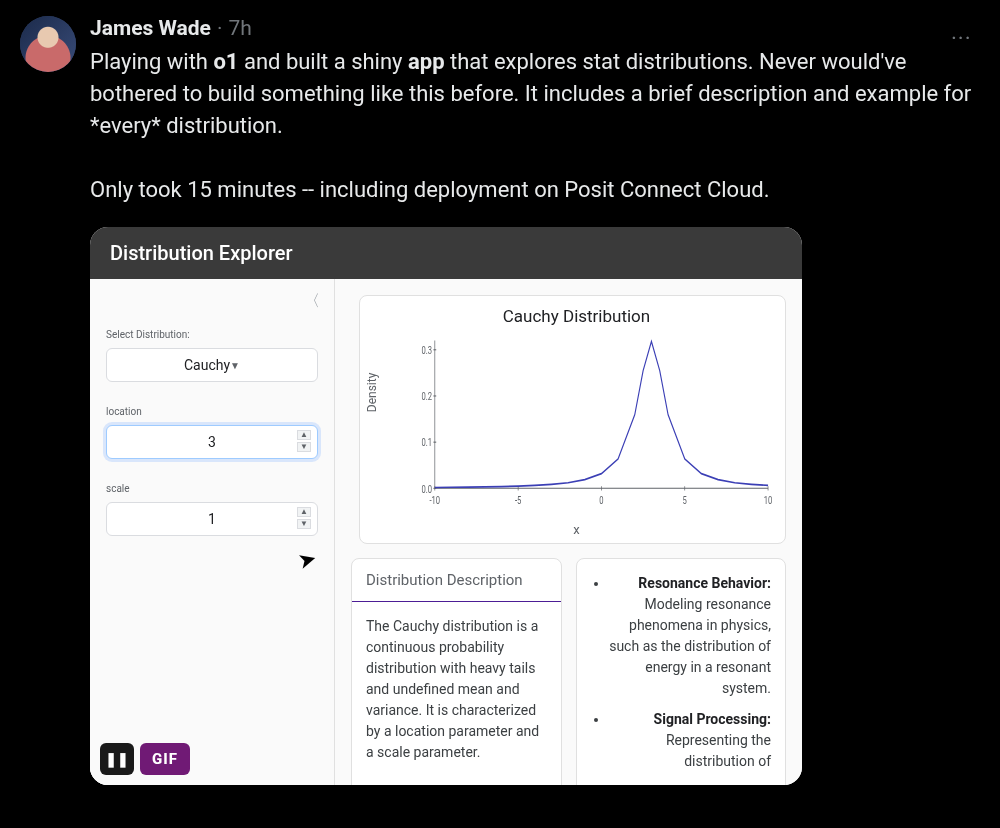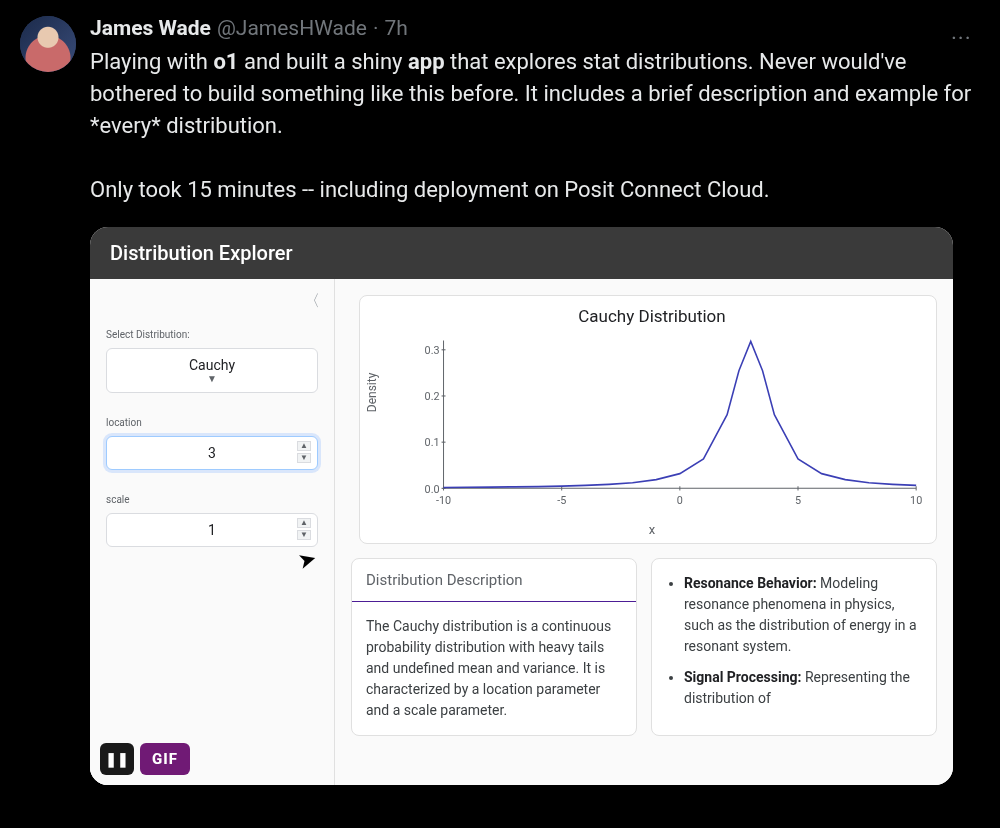--- a/index.html
+++ b/index.html
@@ -51,21 +51,21 @@
     color:#e7e9ea;
   }
   .tweet-text b { font-weight:700; }
 
   .media-card {
     margin: 22px 0 0 0;
     border-radius: 18px;
     overflow: hidden;
     background:#fff;
     color:#333;
-    width: 863px;
+    width: 712px;
   }
   .app-header {
     background:#3a3a3a;
     color:#fff;
     padding: 14px 20px;
     font-size: 20px;
     font-weight:500;
   }
   .app-body {
     display:flex;
@@ -93,21 +93,20 @@
     width:100%;
     background:#fff;
     border:1px solid #dadce0;
     border-radius:6px;
     padding:8px 10px;
     font-size:14px;
     color:#202124;
     display:flex;
     align-items:center;
     justify-content:center;
-    flex-direction:column;
   }
   .select-caret { color:#5f6368; font-size:10px; }
   .num-input { position:relative; }
   .num-input.focused {
     border:1px solid #9ecbff;
     box-shadow:0 0 0 3px rgba(120,170,255,.25);
   }
   .stepper {
     position:absolute; right:6px; top:4px;
     display:flex; flex-direction:column;
@@ -169,34 +168,33 @@
     overflow:hidden;
   }
   .info-card-header {
     padding:12px 14px; font-size:15px; color:#5f6368;
     border-bottom:1px solid #4c1d95;
   }
   .info-card-body {
     padding:14px; font-size:14px; color:#3c4043; line-height:1.5;
   }
   .info-card-body ul { padding-left:18px; }
-  .info-card-body li { margin-bottom:10px; }
+  .info-card-body li { margin-bottom:10px;text-align:right; }
   .info-card-body li b { color:#202124; }
 </style>
 </head>
 <body>
 
 <div class="tweet">
   <div class="avatar">
       <div class="avatar-inner"></div>
     </div>
   <div class="tweet-body">
     <div class="tweet-header">
       <span class="author-name">James Wade</span>
-      <span class="author-handle">@JamesHWade</span>
       <span class="dot">·</span>
       <span class="time">7h</span>
     </div>
     <div class="tweet-text">
       <span>Playing with </span><b>o1</b><span> and built a shiny </span><b>app</b><span> that explores stat distributions. Never would've bothered to build something like this before. It includes a brief description and example for *every* distribution.</span>
       <br><br>
       <span>Only took 15 minutes -- including deployment on Posit Connect Cloud.</span>
     </div>
 
     <div class="media-card">

